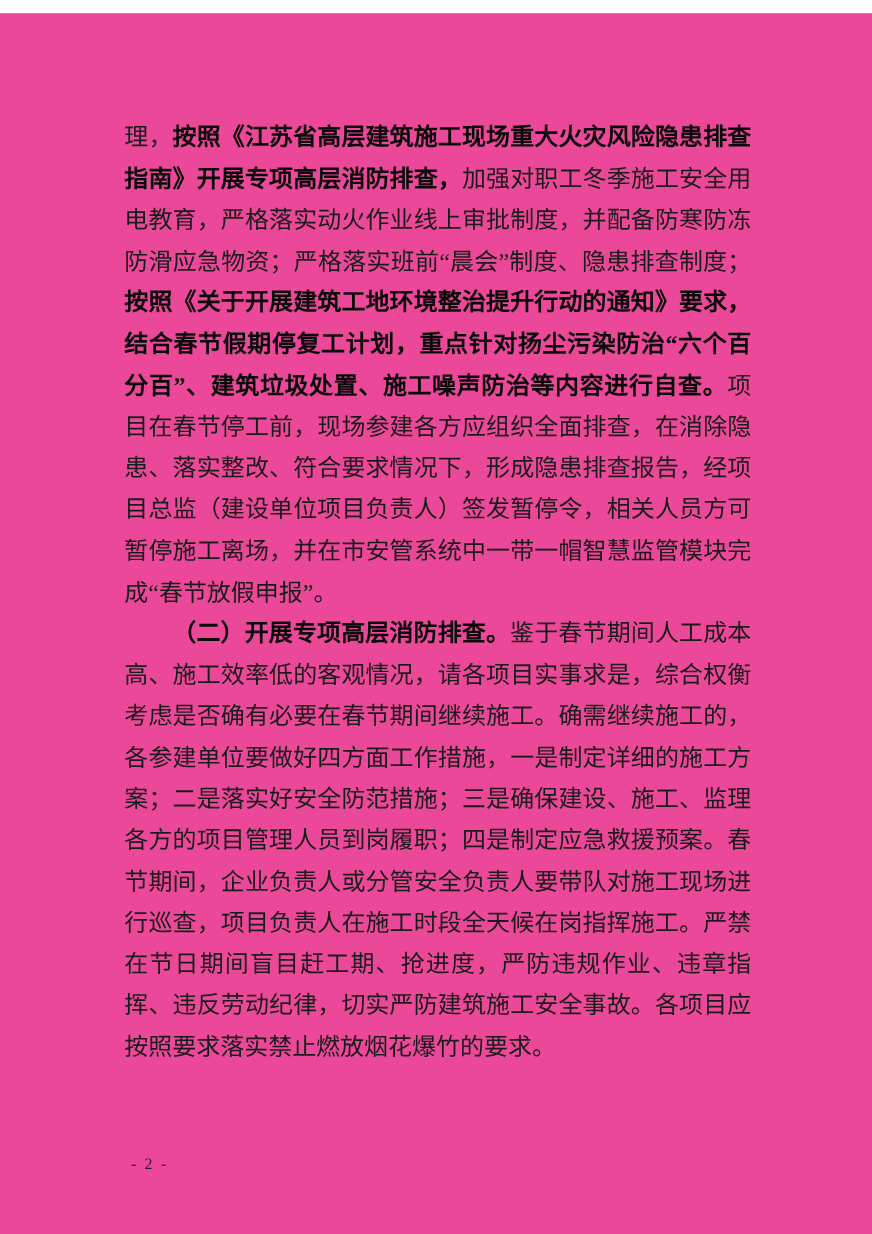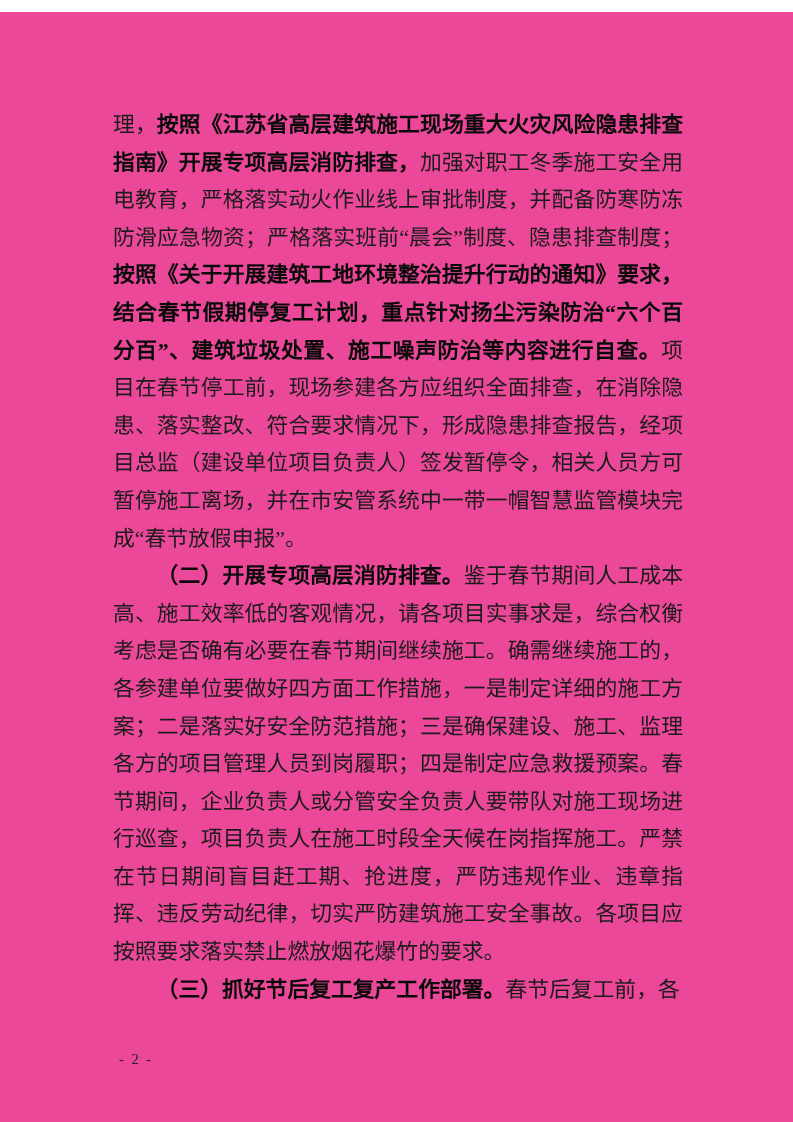--- a/index.html
+++ b/index.html
@@ -59,16 +59,15 @@
     font-family: "Liberation Serif", "DejaVu Serif", serif;
   }
 </style>
 </head>
 <body>
 
 <div class="page">
   <div class="doc-body" id="doc-body">
       <p class="para"><span class="run">理，</span><span class="run bold">按照《江苏省高层建筑施工现场重大火灾风险隐患排查指南》开展专项高层消防排查，</span><span class="run">加强对职工冬季施工安全用电教育，严格落实动火作业线上审批制度，并配备防寒防冻防滑应急物资；严格落实班前“晨会”制度、隐患排查制度；</span><span class="run bold">按照《关于开展建筑工地环境整治提升行动的通知》要求，结合春节假期停复工计划，重点针对扬尘污染防治“六个百分百”、建筑垃圾处置、施工噪声防治等内容进行自查。</span><span class="run">项目在春节停工前，现场参建各方应组织全面排查，在消除隐患、落实整改、符合要求情况下，形成隐患排查报告，经项目总监（建设单位项目负责人）签发暂停令，相关人员方可暂停施工离场，并在市安管系统中一带一帽智慧监管模块完成“春节放假申报”。</span></p>
       <p class="para indent"><span class="run bold">（二）开展专项高层消防排查。</span><span class="run">鉴于春节期间人工成本高、施工效率低的客观情况，请各项目实事求是，综合权衡考虑是否确有必要在春节期间继续施工。确需继续施工的，各参建单位要做好四方面工作措施，一是制定详细的施工方案；二是落实好安全防范措施；三是确保建设、施工、监理各方的项目管理人员到岗履职；四是制定应急救援预案。春节期间，企业负责人或分管安全负责人要带队对施工现场进行巡查，项目负责人在施工时段全天候在岗指挥施工。严禁在节日期间盲目赶工期、抢进度，严防违规作业、违章指挥、违反劳动纪律，切实严防建筑施工安全事故。各项目应按照要求落实禁止燃放烟花爆竹的要求。</span></p>
-      <p class="para indent"><span class="run bold">（三）抓好节后复工复产工作部署。</span><span class="run">春节后复工前，各</span></p>
     </div>
   <div class="page-footer">- 2 -</div>
 </div>
 
 </body></html>

